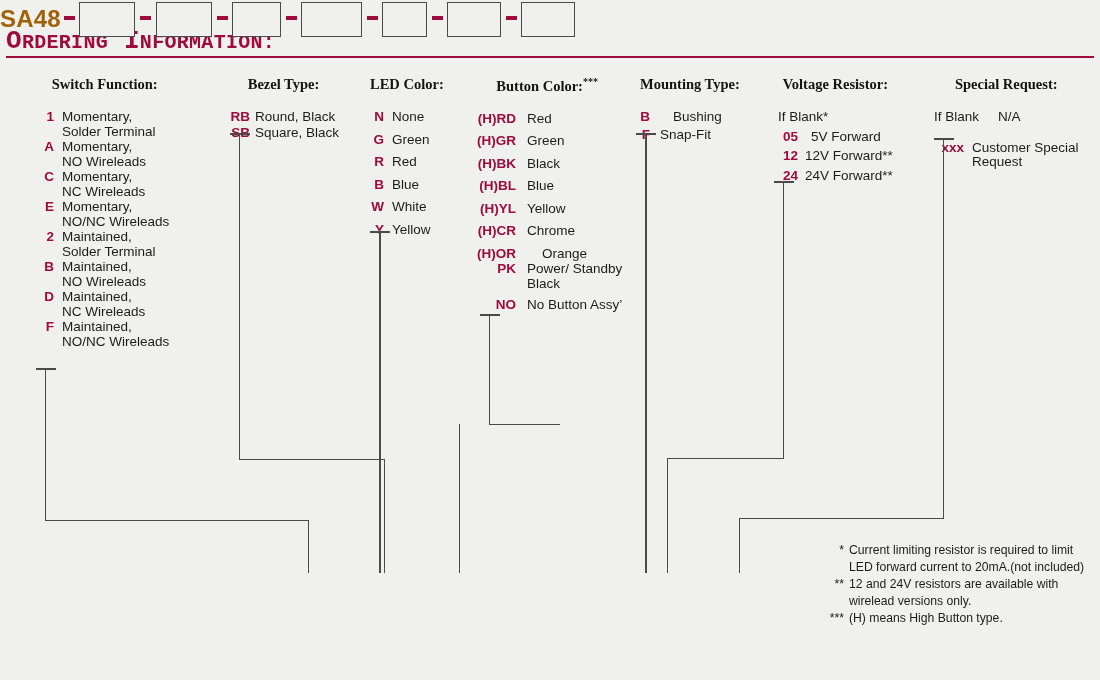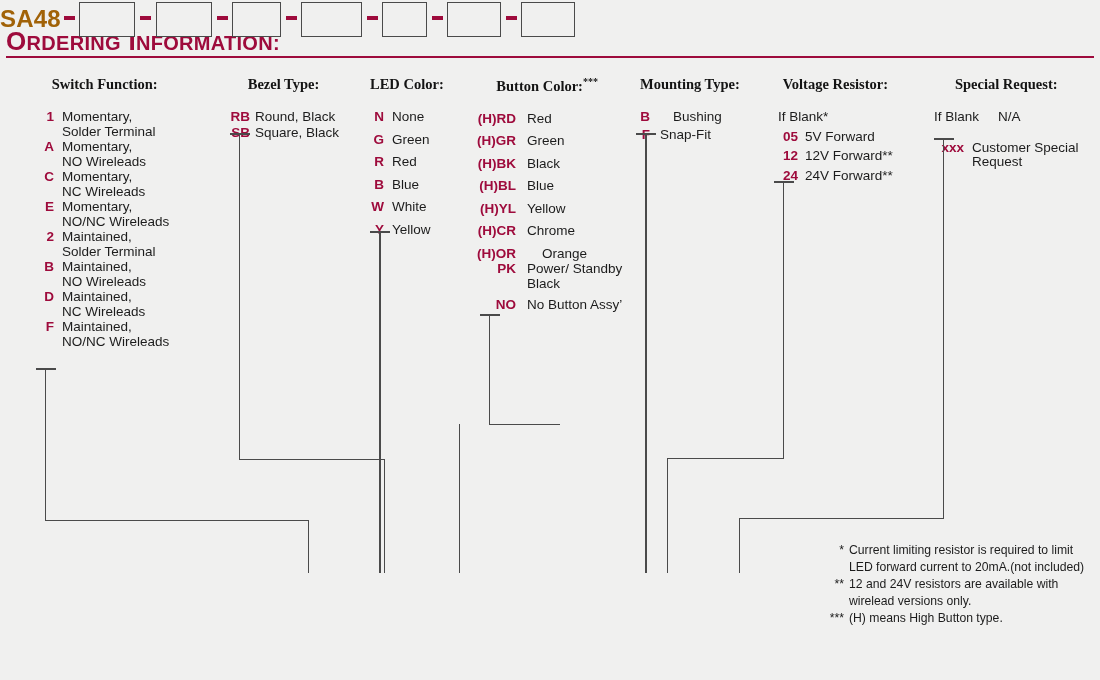--- a/index.html
+++ b/index.html
@@ -15,21 +15,21 @@
   .stage{position:absolute;left:0;top:0;width:1100px;height:680px;}
   .abs{position:absolute;}
 
   
   #page-title{
     left:6px; top:26px;
     font-size:26px;
     font-weight:bold;
     color:#9E0B3C;
     letter-spacing:.3px;
-    font-family:Liberation Sans, sans-serif;
+    font-family:Liberation Mono, monospace;
     white-space:nowrap;
   }
   #page-title .sc{font-size:20px;}
   #title-rule{
     left:6px; top:56px; width:1088px; height:2px;
     background:#9E0B3C;
   }
 
   
   .col{position:absolute;}
@@ -254,21 +254,21 @@
 
   <div class="col" style="left:778px;top:76px;">
     <div class="col-head">Voltage Resistor:</div>
     <div class="rows">
       <div class="row" style="margin-bottom:5px">
           <div class="code plain" style="width:auto;text-align:left">If Blank*</div>
           <div class="desc" style="padding-left:0"></div>
         </div>
       <div class="row" style="margin-bottom:5px">
           <div class="code" style="width:20px">05</div>
-          <div class="desc" style="padding-left:7px">5V Forward</div>
+          <div class="desc" style="padding-left:13px">5V Forward</div>
         </div>
       <div class="row" style="margin-bottom:5px">
           <div class="code" style="width:20px">12</div>
           <div class="desc" style="padding-left:7px">12V Forward**</div>
         </div>
       <div class="row">
           <div class="code" style="width:20px">24</div>
           <div class="desc" style="padding-left:7px">24V Forward**</div>
         </div>
     </div>

